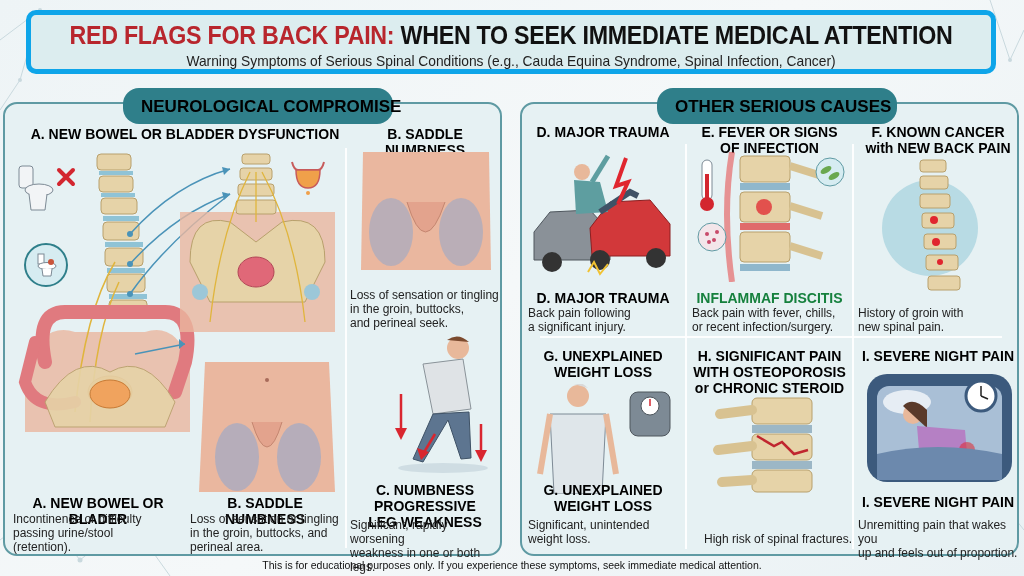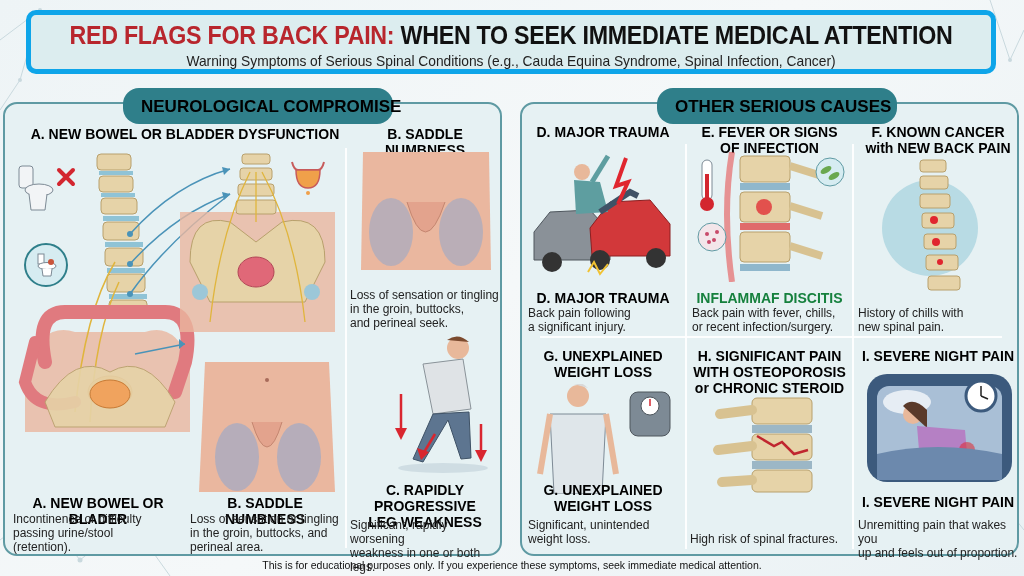--- a/index.html
+++ b/index.html
@@ -224,21 +224,21 @@
   </div>
 
   <div class="abs h" style="left:185px; top:391px; width:150px;">B. SADDLE NUMBNESS</div>
   <div class="abs d" style="left:185px; top:408px; width:150px;">
     <div>Loss of sensation or tingling</div>
     <div>in the groin, buttocks, and</div>
     <div>perineal area.</div>
   </div>
 
   <div class="abs h" style="left:345px; top:378px; width:150px;">
-    <div>C. RAPIDLY PROGRESSIVE</div>
+    <div>C. NUMBNESS PROGRESSIVE</div>
     <div>LEG WEAKNESS</div>
   </div>
   <div class="abs d" style="left:345px; top:414px; width:150px;">
     <div>Significant, rapidly worsening</div>
     <div>weakness in one or both legs.</div>
   </div>
 </div>
 
 <div class="panel right">
   <div class="pill">OTHER SERIOUS CAUSES</div>
@@ -320,21 +320,21 @@
     <div>a significant injury.</div>
   </div>
 
   <div class="abs h" style="left:170px; top:186px; width:155px; color:#15803d;">INFLAMMAF DISCITIS</div>
   <div class="abs d" style="left:170px; top:202px; width:155px;">
     <div>Back pain with fever, chills,</div>
     <div>or recent infection/surgery.</div>
   </div>
 
   <div class="abs d" style="left:336px; top:202px; width:160px;">
-    <div>History of chills with</div>
+    <div>History of groin with</div>
     <div>new spinal pain.</div>
   </div>
 
   <div class="abs h" style="left:6px; top:244px; width:150px;">
     <div>G. UNEXPLAINED</div>
     <div>WEIGHT LOSS</div>
   </div>
   <div class="abs h" style="left:170px; top:244px; width:155px;">
     <div>H. SIGNIFICANT PAIN</div>
     <div>WITH OSTEOPOROSIS</div>
@@ -380,21 +380,21 @@
 
   <div class="abs h" style="left:6px; top:378px; width:150px;">
     <div>G. UNEXPLAINED</div>
     <div>WEIGHT LOSS</div>
   </div>
   <div class="abs d" style="left:6px; top:414px; width:150px;">
     <div>Significant, unintended</div>
     <div>weight loss.</div>
   </div>
 
-  <div class="abs d" style="left:168px; top:428px; width:155px;">
+  <div class="abs d" style="left:182px; top:428px; width:155px;">
     <div>High risk of spinal fractures.</div>
   </div>
 
   <div class="abs h" style="left:336px; top:390px; width:160px;">I. SEVERE NIGHT PAIN</div>
   <div class="abs d" style="left:336px; top:414px; width:160px;">
     <div>Unremitting pain that wakes you</div>
     <div>up and feels out of proportion.</div>
   </div>
 </div>
 

